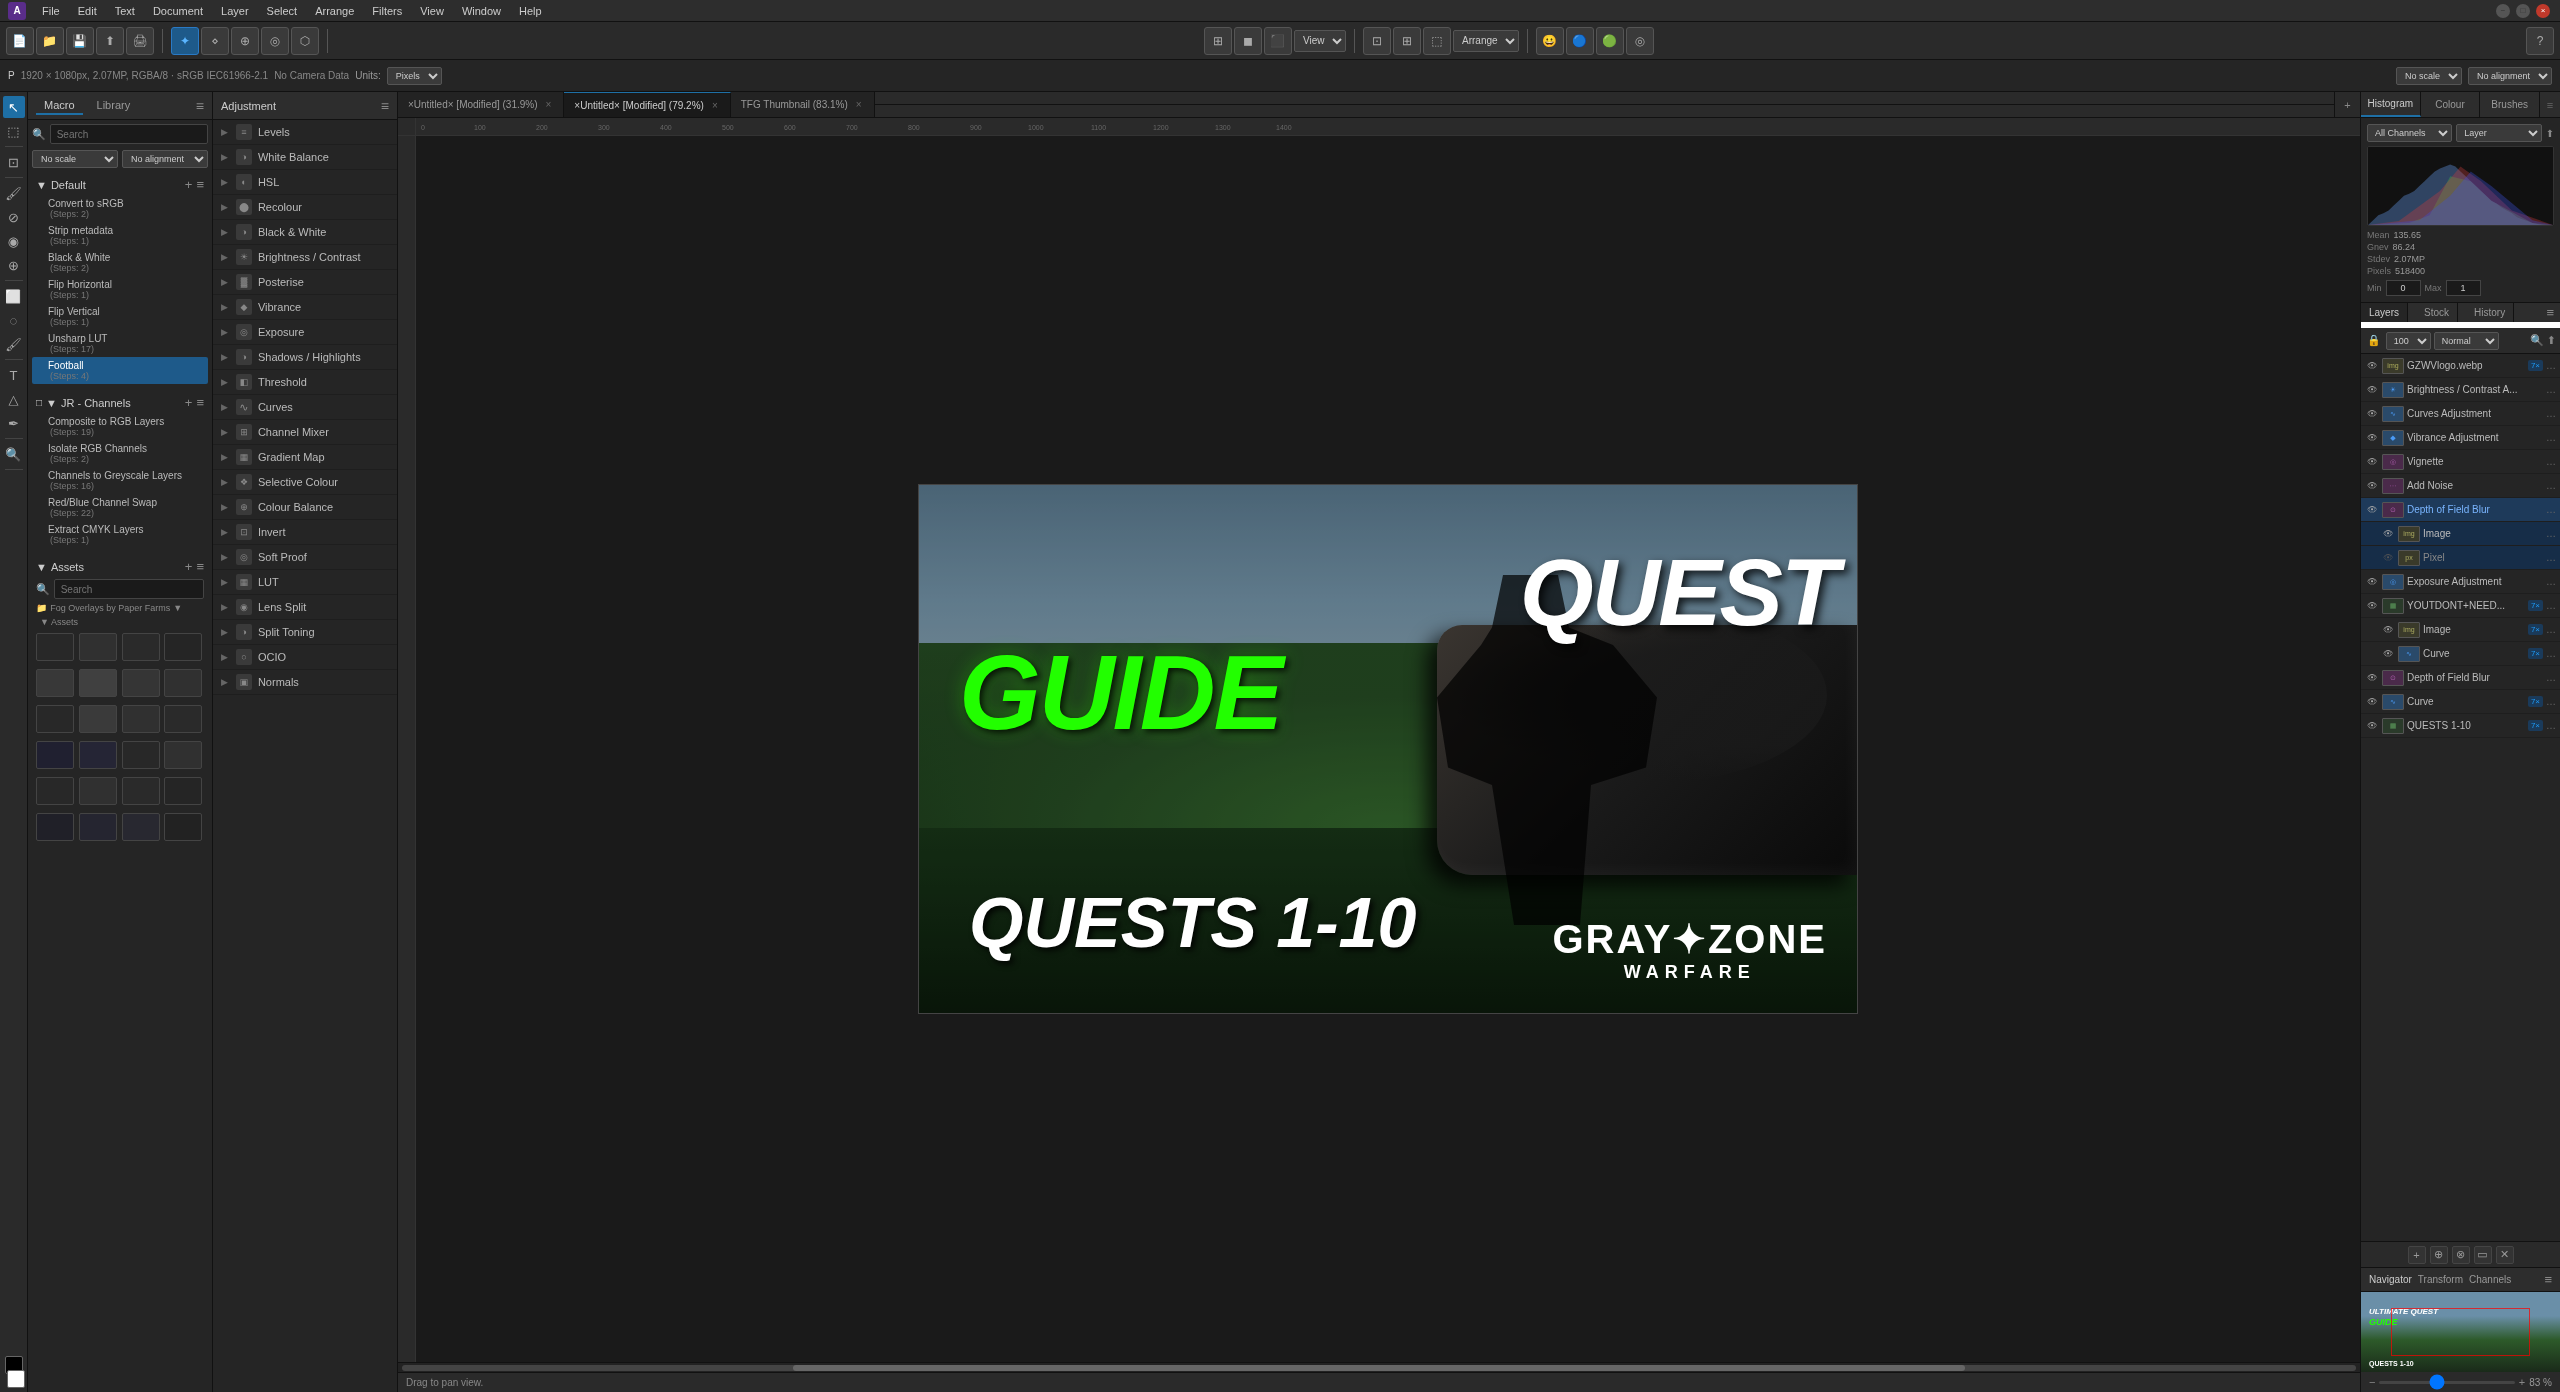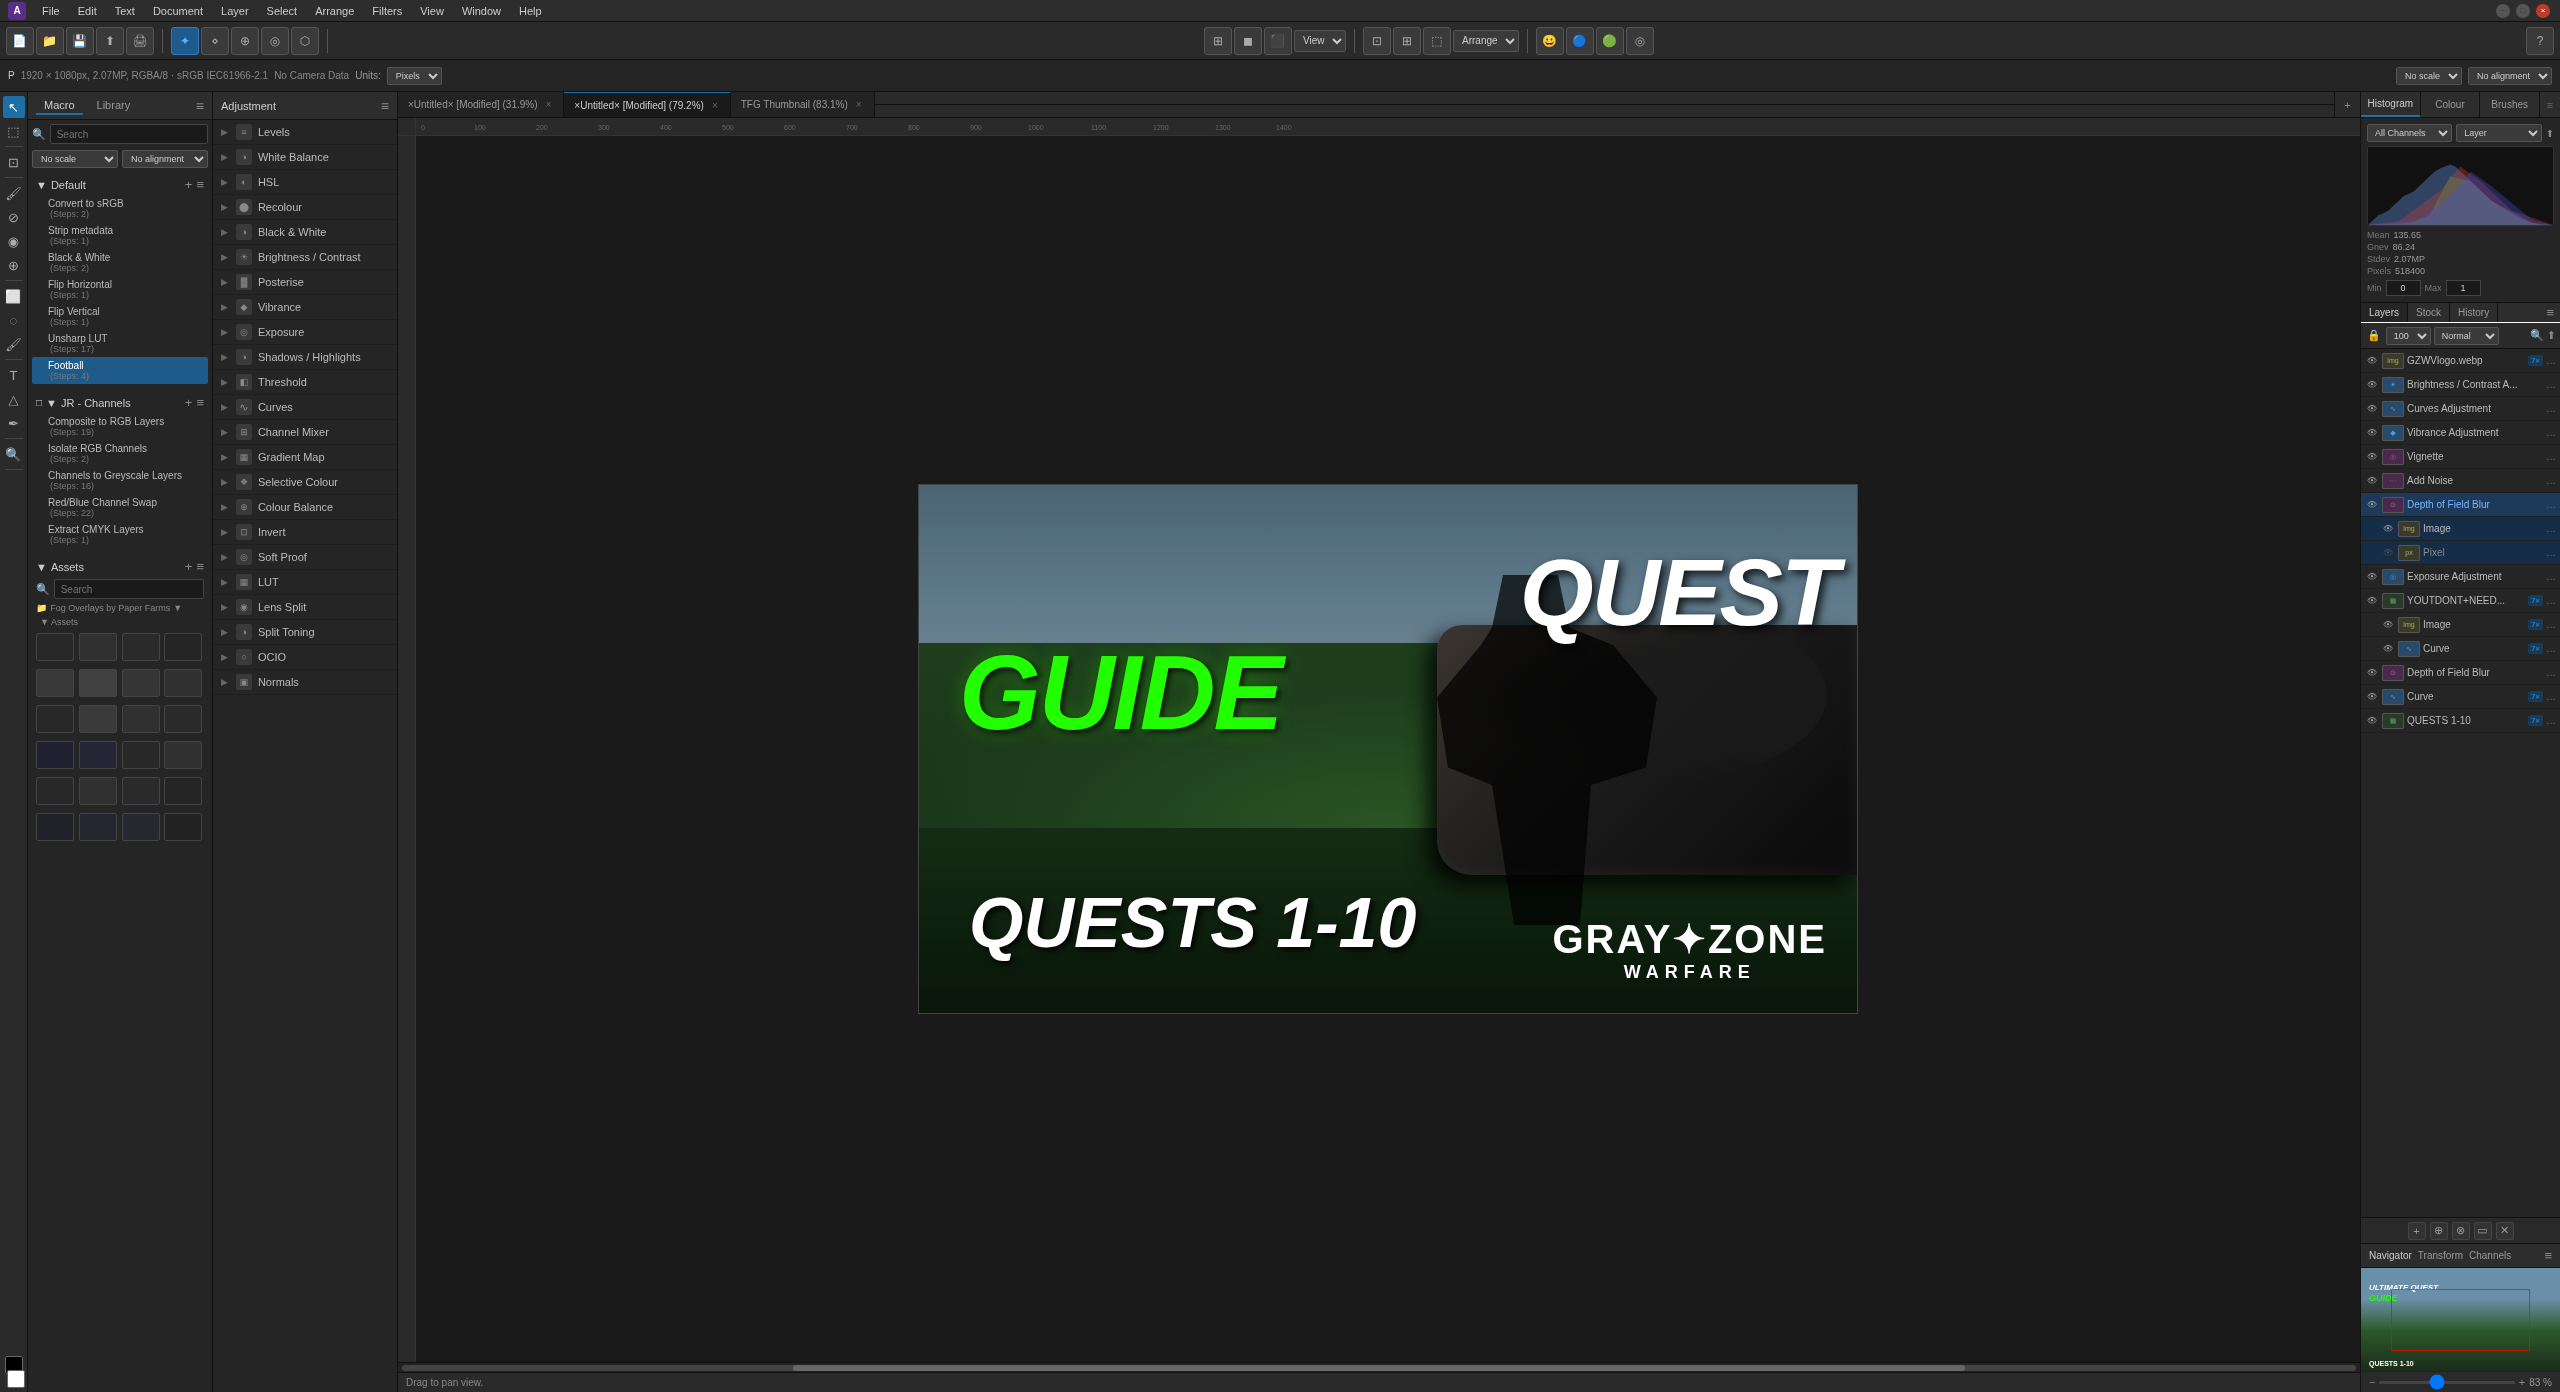--- a/index.html
+++ b/index.html
@@ -557,22 +557,23 @@
       font-size: 9px;
       padding: 0 3px;
       text-align: center;
     }
 
     
     .layers-section { flex: 1; display: flex; flex-direction: column; overflow: hidden; }
     .layers-tabs {
       display: flex;
       background: #2d2d2d;
-      border-bottom: 1px solid #ffffff;
-      flex-shrink: 0;
+      border-bottom: 6px solid #ffffff;
+      flex-shrink: 0;
+      gap: 8px;
     }
     .layers-tab {
       padding: 4px 8px;
       font-size: 10px;
       color: #999;
       cursor: pointer;
       border-right: 1px solid #111;
     }
     .layers-tab.active { color: #ccc; background: #252525; }
 
@@ -684,21 +685,21 @@
       background: #2d2d2d;
       display: flex;
       align-items: center;
       padding: 0 8px;
       font-size: 10px;
       color: #999;
       gap: 6px;
       border-bottom: 1px solid #111;
     }
     .nav-preview {
-      height: 104px;
+      height: 80px;
       background: linear-gradient(135deg, #1a3a5c, #2d5a3d);
       position: relative;
       display: flex;
       align-items: center;
       justify-content: center;
       overflow: hidden;
     }
     .nav-preview-inner {
       width: 100%;
       height: 100%;

